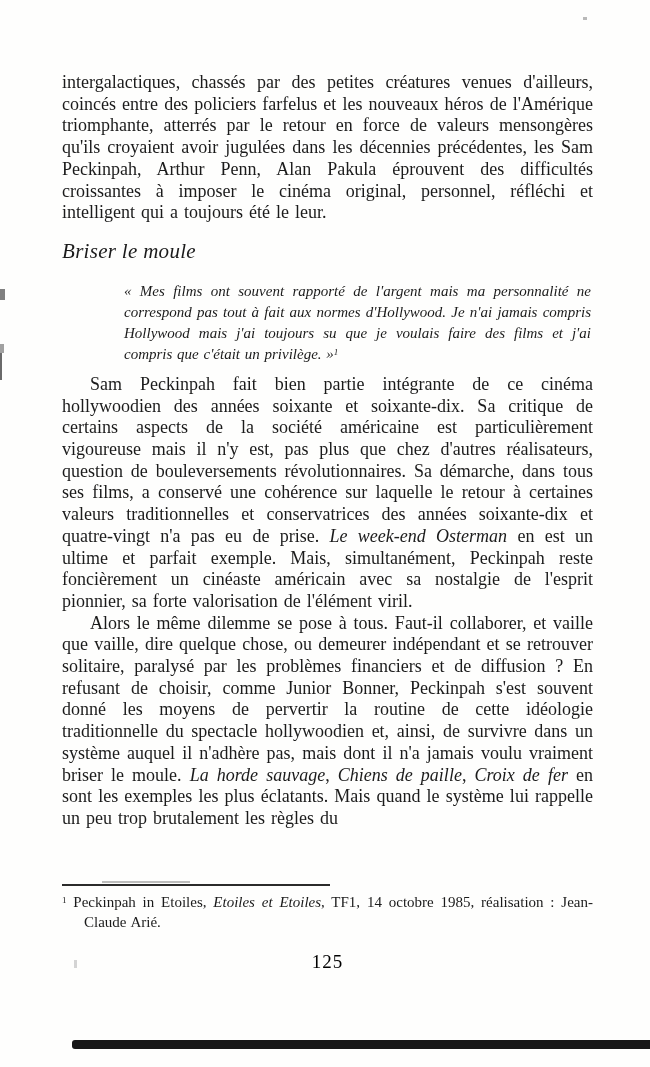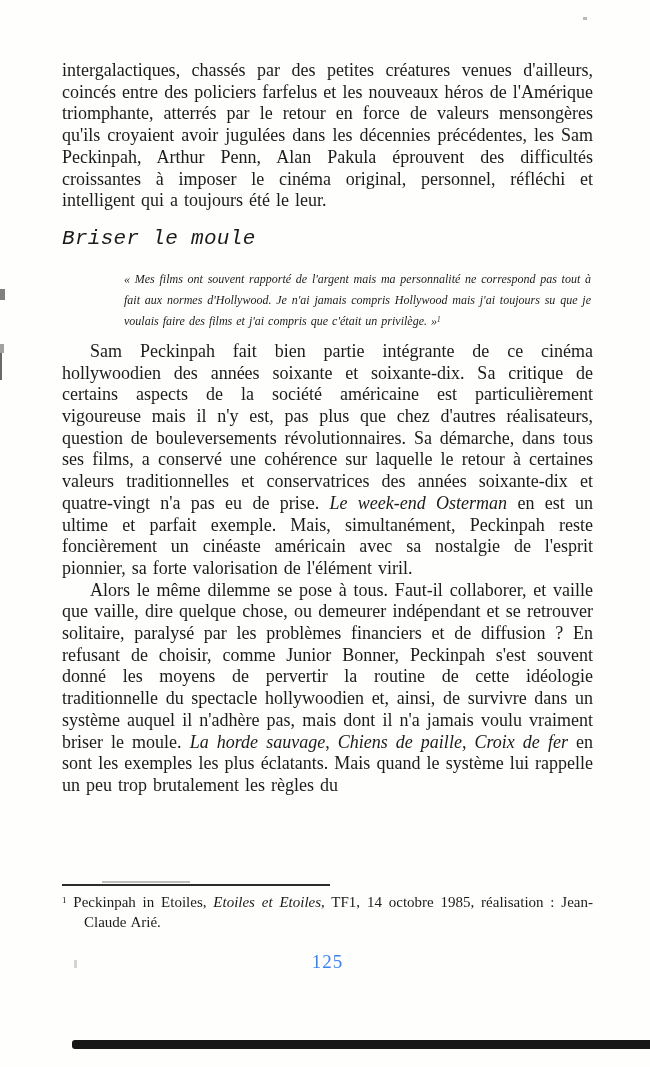--- a/index.html
+++ b/index.html
@@ -6,44 +6,43 @@
   .page{
     position:relative;
     width:650px;height:1067px;
     background:#fefefd;
     overflow:hidden;
     font-family:"Liberation Serif","DejaVu Serif",serif;
     color:#1b1b1b;
   }
   .content{
     position:absolute;
-    left:62px;top:60px;width:531px;
+    left:62px;top:72px;width:531px;
   }
   p{margin:0;}
   .body-para{
     font-size:18px;
     line-height:21.7px;
     text-align:justify;
     word-spacing:1.5px;
     hyphens:none;
   }
   .indent{text-indent:28px;}
   h2.section-heading{
     margin:14px 0 0 0;
     font-size:21px;
     font-weight:normal;
     font-style:italic;
     line-height:26px;
     letter-spacing:0.3px;
-    font-family:Liberation Mono, monospace;
   }
   .quote-block{
     margin:17px 0 9px 62px;
     width:467px;
-    font-size:12px;
+    font-size:15px;
     line-height:21px;
     font-style:italic;
     text-align:justify;
     word-spacing:1px;
   }
   sup{
     font-size:0.6em;
     vertical-align:baseline;
     position:relative;
     top:-0.45em;
@@ -72,21 +71,21 @@
     word-spacing:1px;
     padding-left:22px;
     text-indent:-22px;
   }
   .page-number{
     position:absolute;
     left:62px;top:951px;width:531px;
     text-align:center;
     font-size:19px;
     letter-spacing:1px;
-    color:#3b82f6;
+    color:#000000;
   }
   
   .scan-mark{position:absolute;}
   .mark-left-1{left:0;top:289px;width:5px;height:11px;background:#6a6a6a;opacity:.85;}
   .mark-left-2{left:0;top:344px;width:4px;height:9px;background:#8a8a8a;opacity:.8;}
   .mark-left-3{left:0;top:353px;width:2px;height:27px;background:#5a5a5a;opacity:.9;}
   .mark-speck-top{left:583px;top:17px;width:4px;height:3px;background:#9b9b9b;opacity:.7;}
   .mark-pagenum{left:74px;top:960px;width:3px;height:8px;background:#c9c9c9;opacity:.8;}
   .mark-bottom-bar{
     left:72px;top:1040px;width:578px;height:9px;

